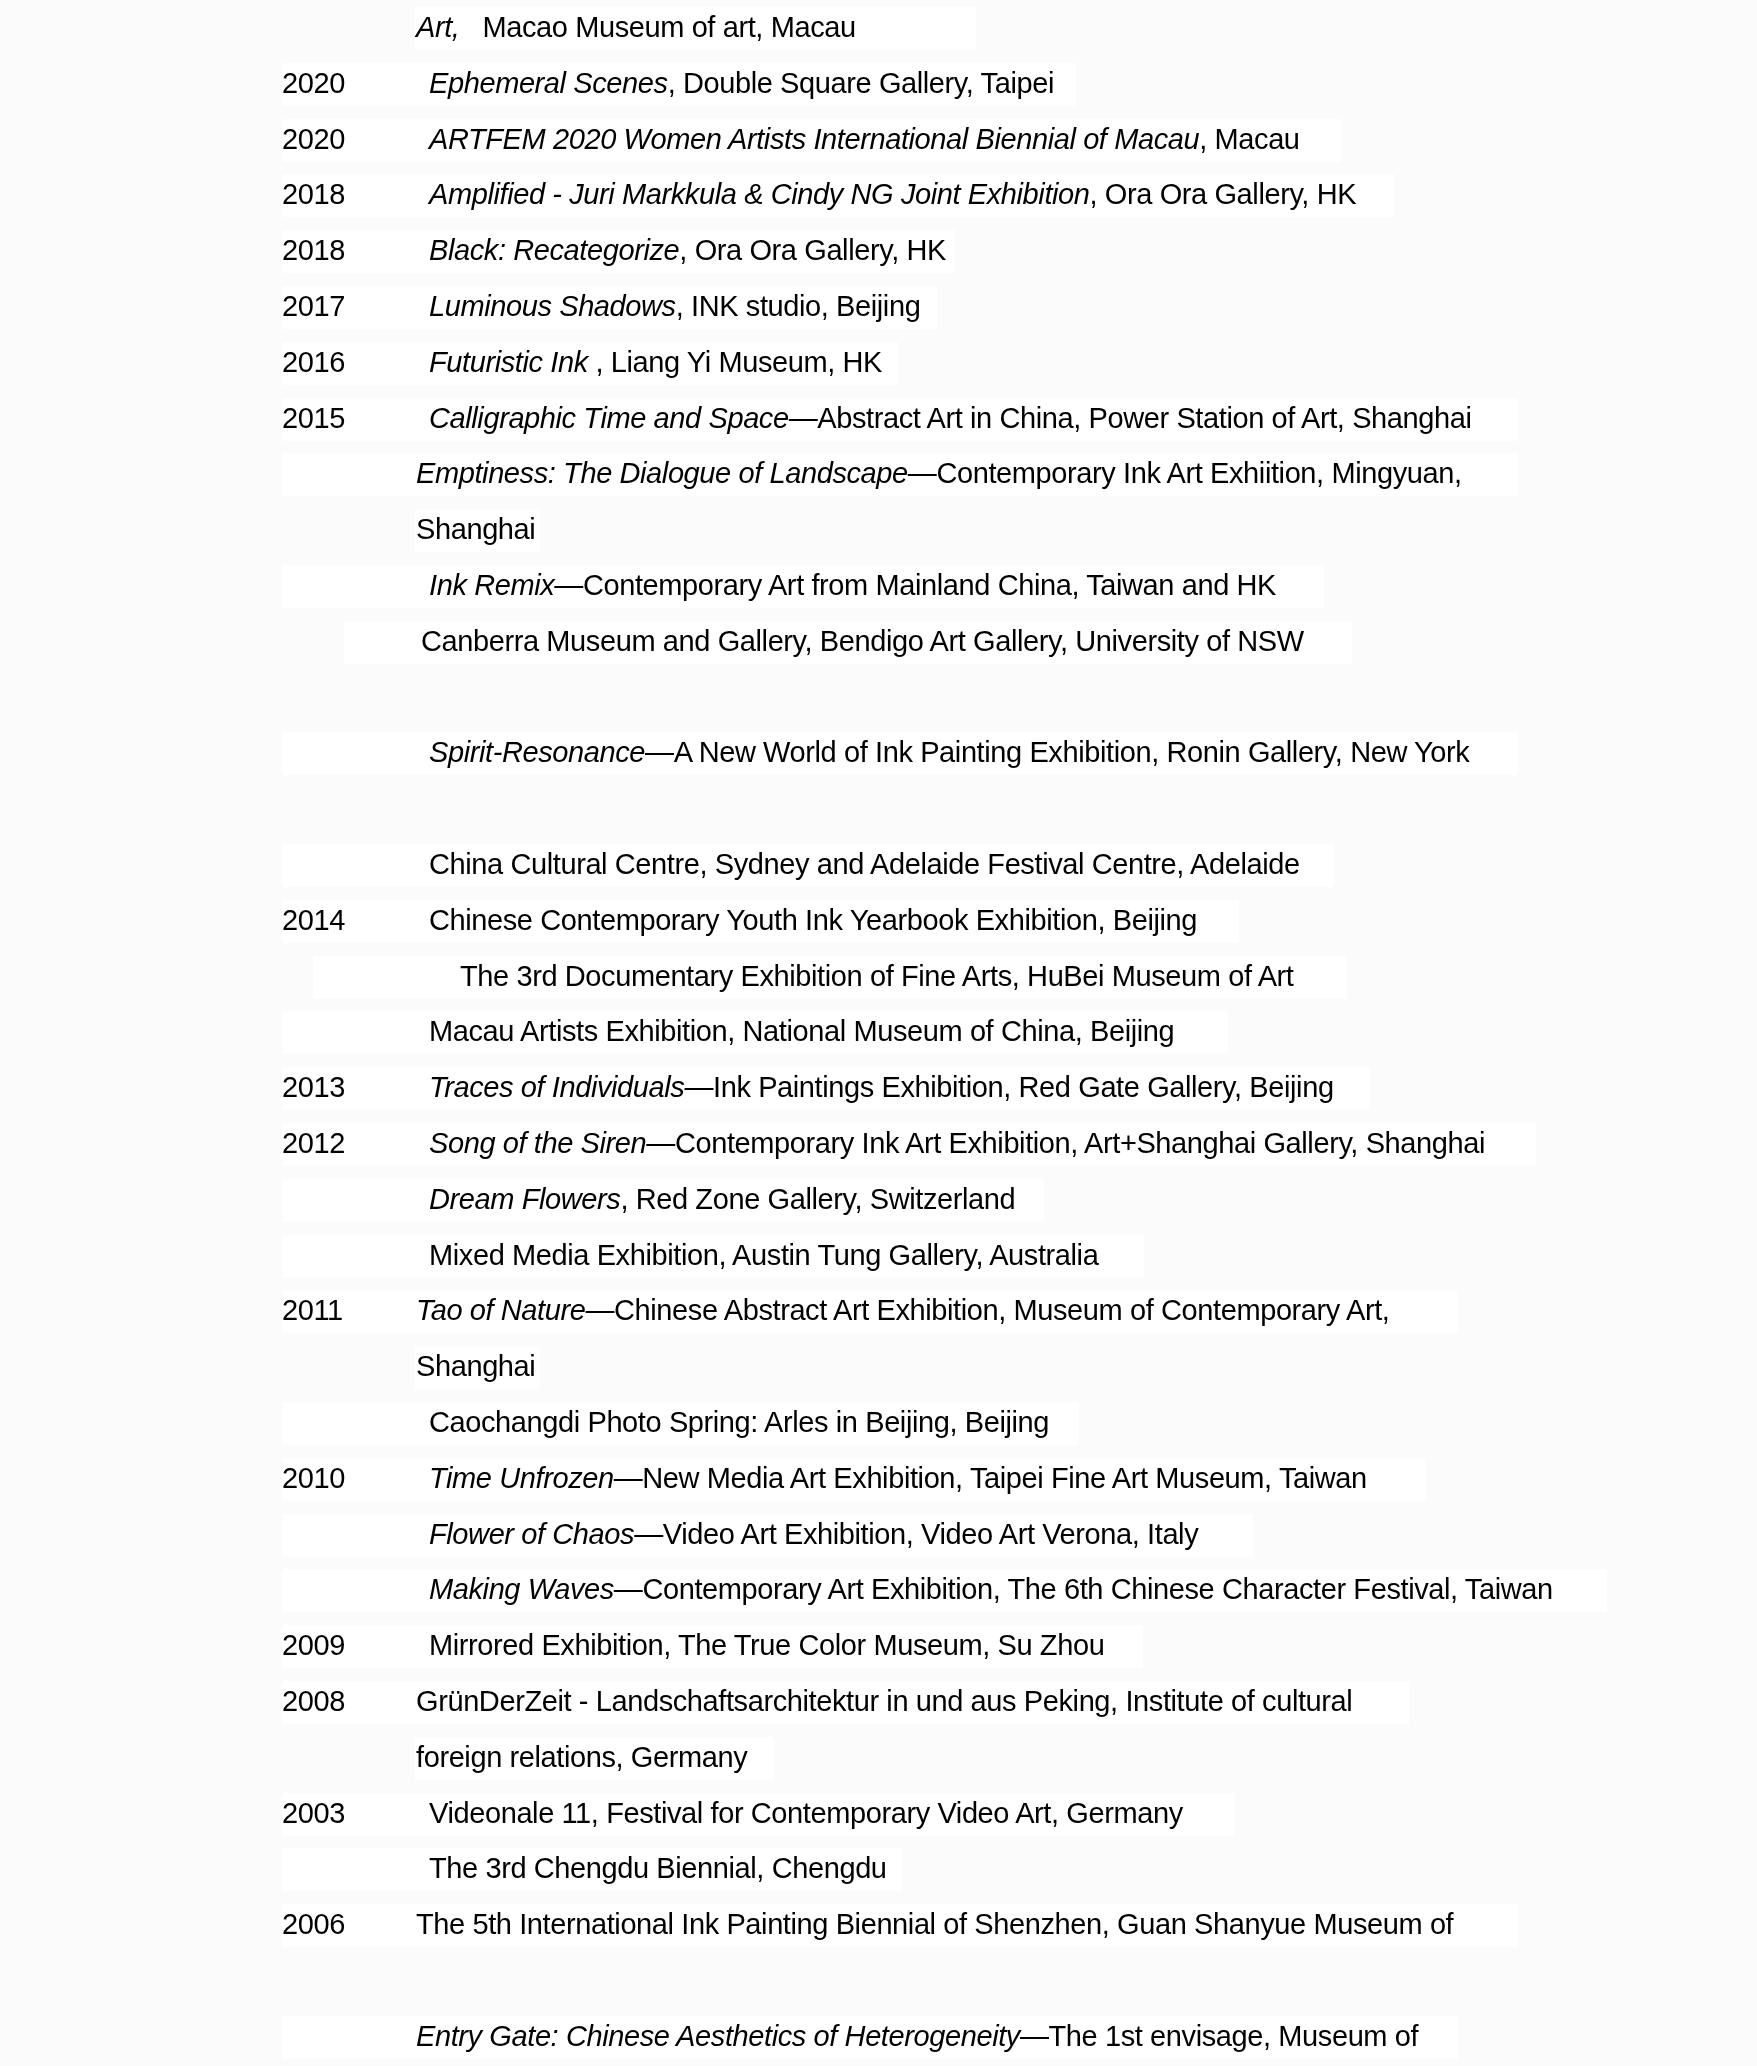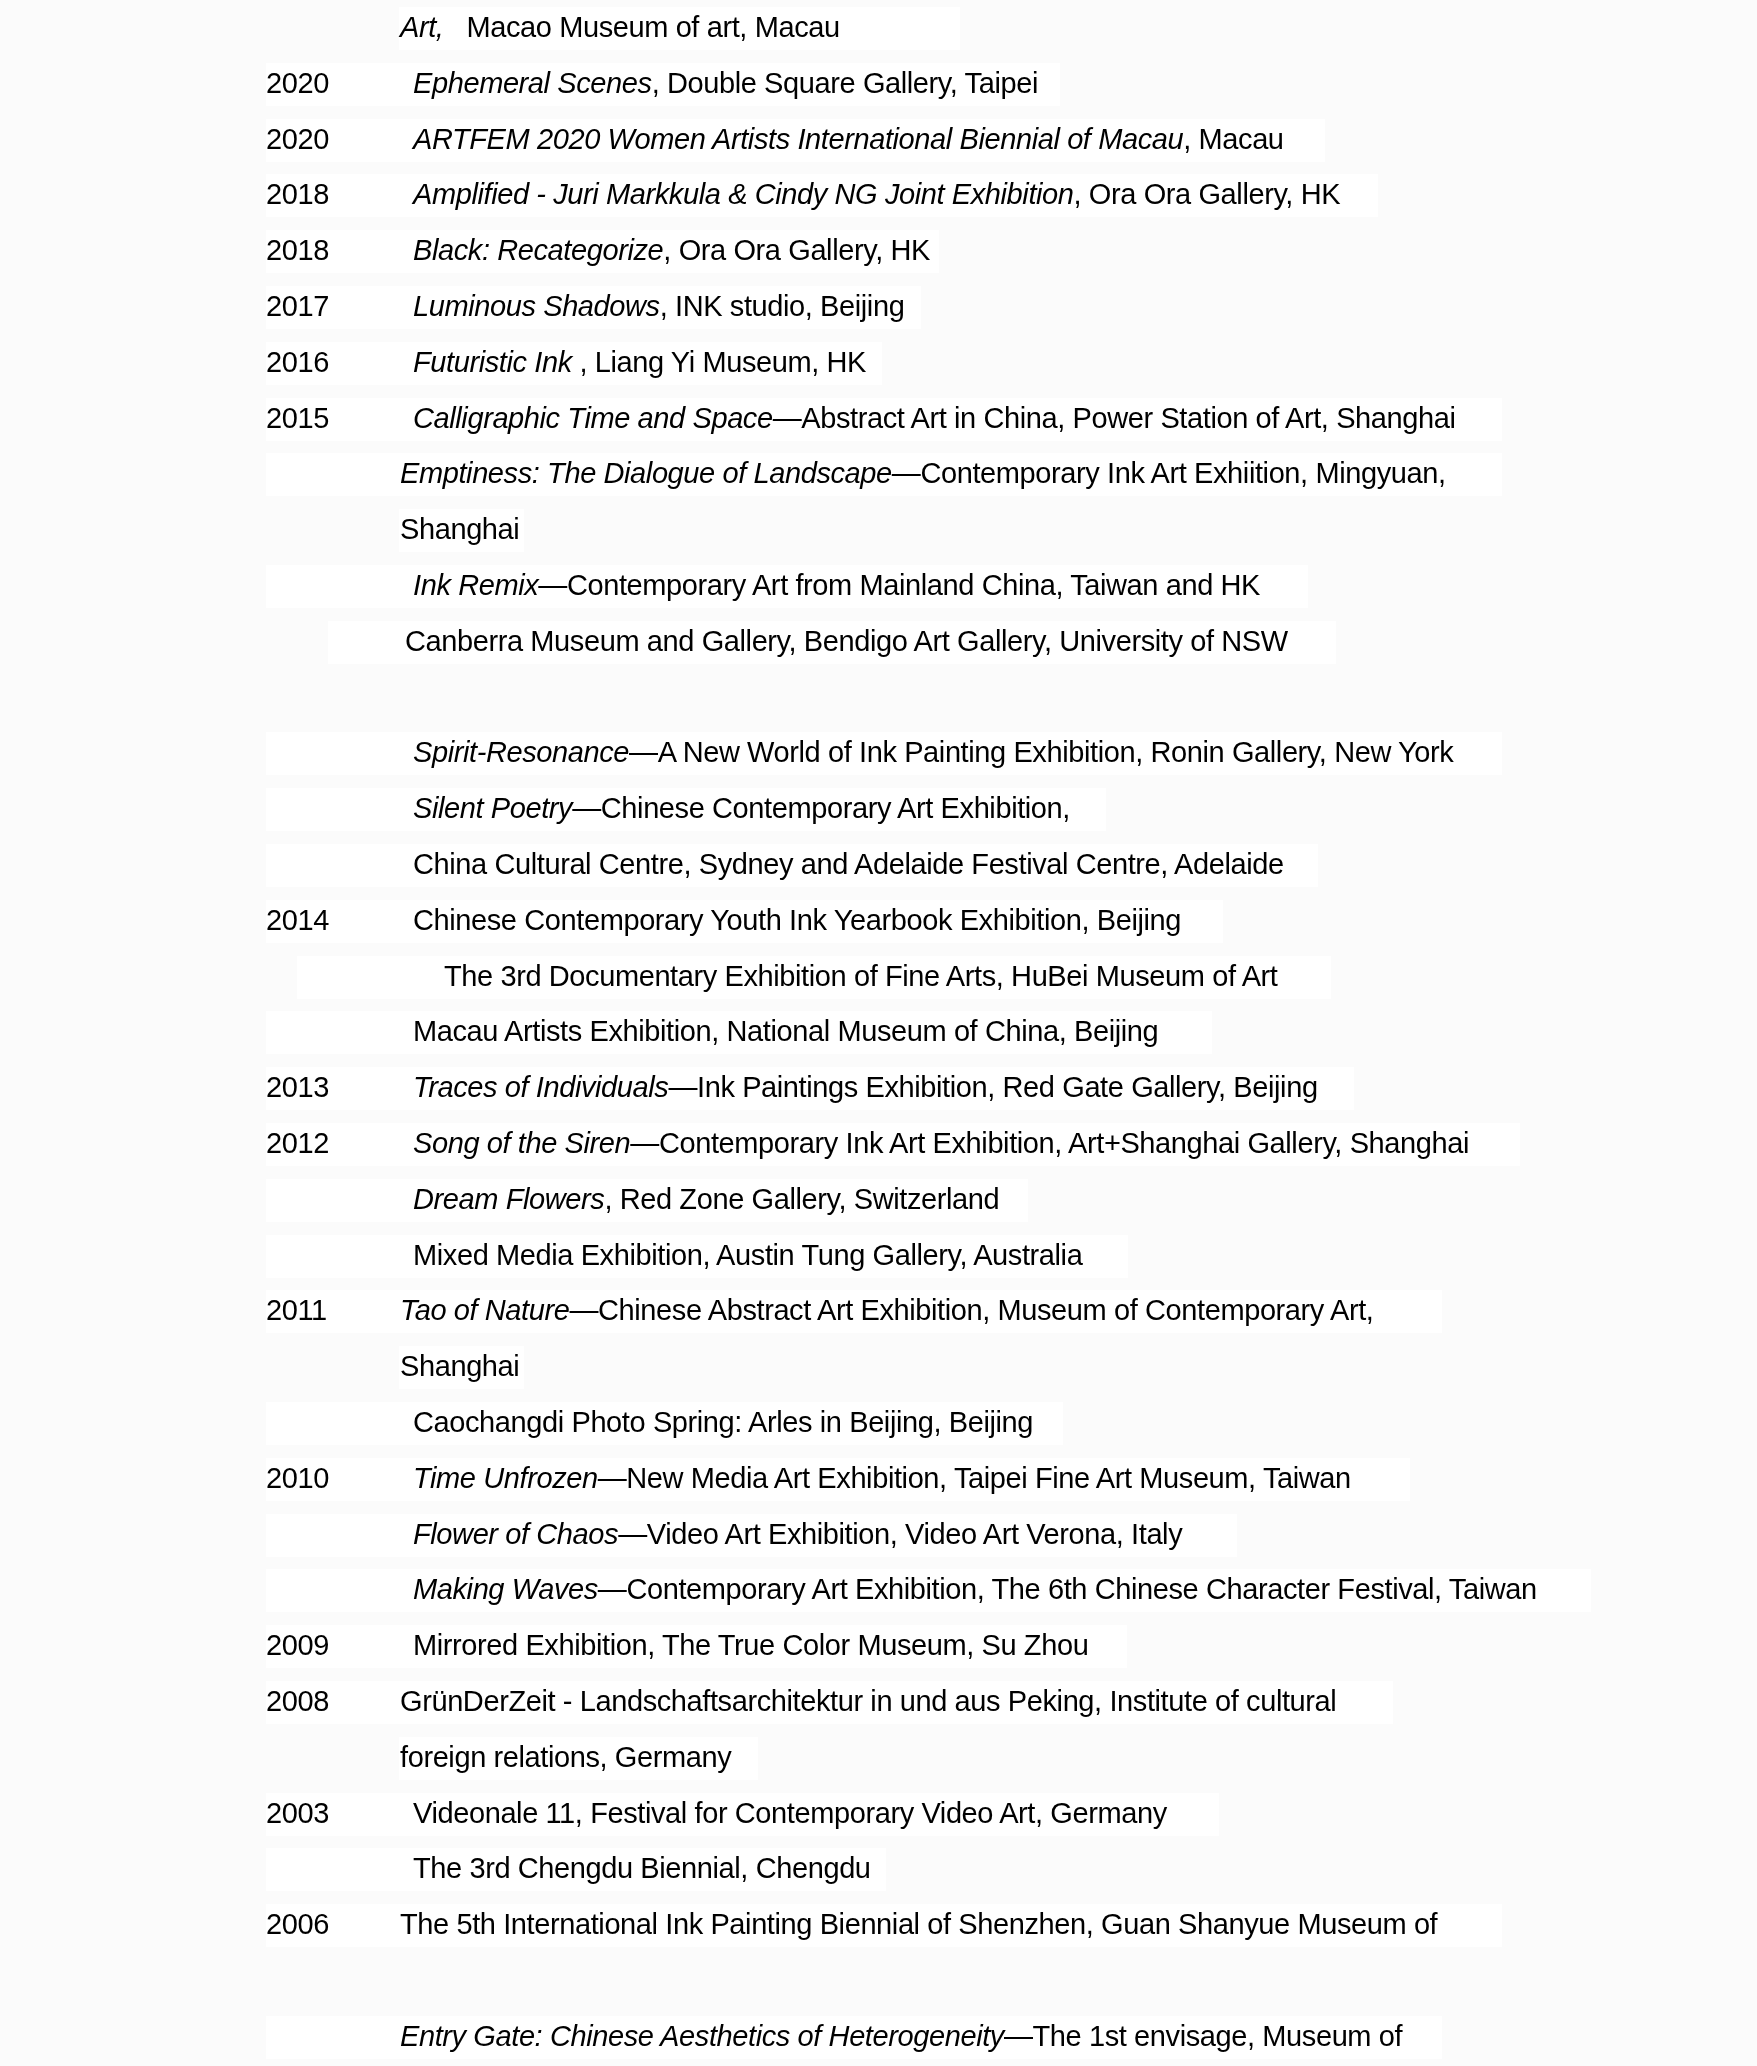--- a/index.html
+++ b/index.html
@@ -5,21 +5,21 @@
   html, body { margin: 0; padding: 0; }
   body {
     width: 1758px; height: 2066px; overflow: hidden;
     background: #fbfbfb;
     font-family: "Liberation Sans", sans-serif;
     color: #000;
     position: relative;
   }
   #doc { position: absolute; left: 0; top: 0; width: 1758px; height: 2066px; }
   .row {
-    position: absolute; left: 0; height: 56px; width: 1734px;
+    position: absolute; left: 16px; height: 56px; width: 1734px;
   }
   .hl {
     position: absolute; top: 7px; height: 43px; background: #ffffff;
   }
   .year {
     position: absolute; left: 266px; top: 5.7px;
     font-size: 29px; line-height: 43px; letter-spacing: -0.4px;
   }
   .entry {
     position: absolute; top: 5.7px;
@@ -92,25 +92,20 @@
     <div class="row" style="top: 614px;">
       <div class="hl" style="left: 328px; width: 1008px;"></div>
       <span class="year"></span>
       <span class="entry ind-c"><i></i><span style="white-space: pre;">Canberra Museum and Gallery, Bendigo Art Gallery, University of NSW</span></span>
     </div>
     <div class="row" style="top: 725px;">
       <div class="hl" style="left: 266px; width: 1236px;"></div>
       <span class="year"></span>
       <span class="entry ind-b"><i>Spirit-Resonance</i><span style="white-space: pre;">—A New World of Ink Painting Exhibition, Ronin Gallery, New York</span></span>
     </div>
-    <div class="row" style="top: 781px;">
-      <div class="hl" style="left: 266px; width: 840px;"></div>
-      <span class="year"></span>
-      <span class="entry ind-b"><i>Silent Poetry</i><span style="white-space: pre;">—Chinese Contemporary Art Exhibition,</span></span>
-    </div>
     <div class="row" style="top: 837px; padding-left: 15px;">
       <div class="hl" style="left: 266px; width: 1052px;"></div>
       <span class="year"></span>
       <span class="entry ind-b"><i></i><span style="white-space: pre;">China Cultural Centre, Sydney and Adelaide Festival Centre, Adelaide</span></span>
     </div>
     <div class="row" style="top: 893px;">
       <div class="hl" style="left: 266px; width: 957px;"></div>
       <span class="year">2014</span>
       <span class="entry ind-b"><i></i><span style="white-space: pre;">Chinese Contemporary Youth Ink Yearbook Exhibition, Beijing</span></span>
     </div>

